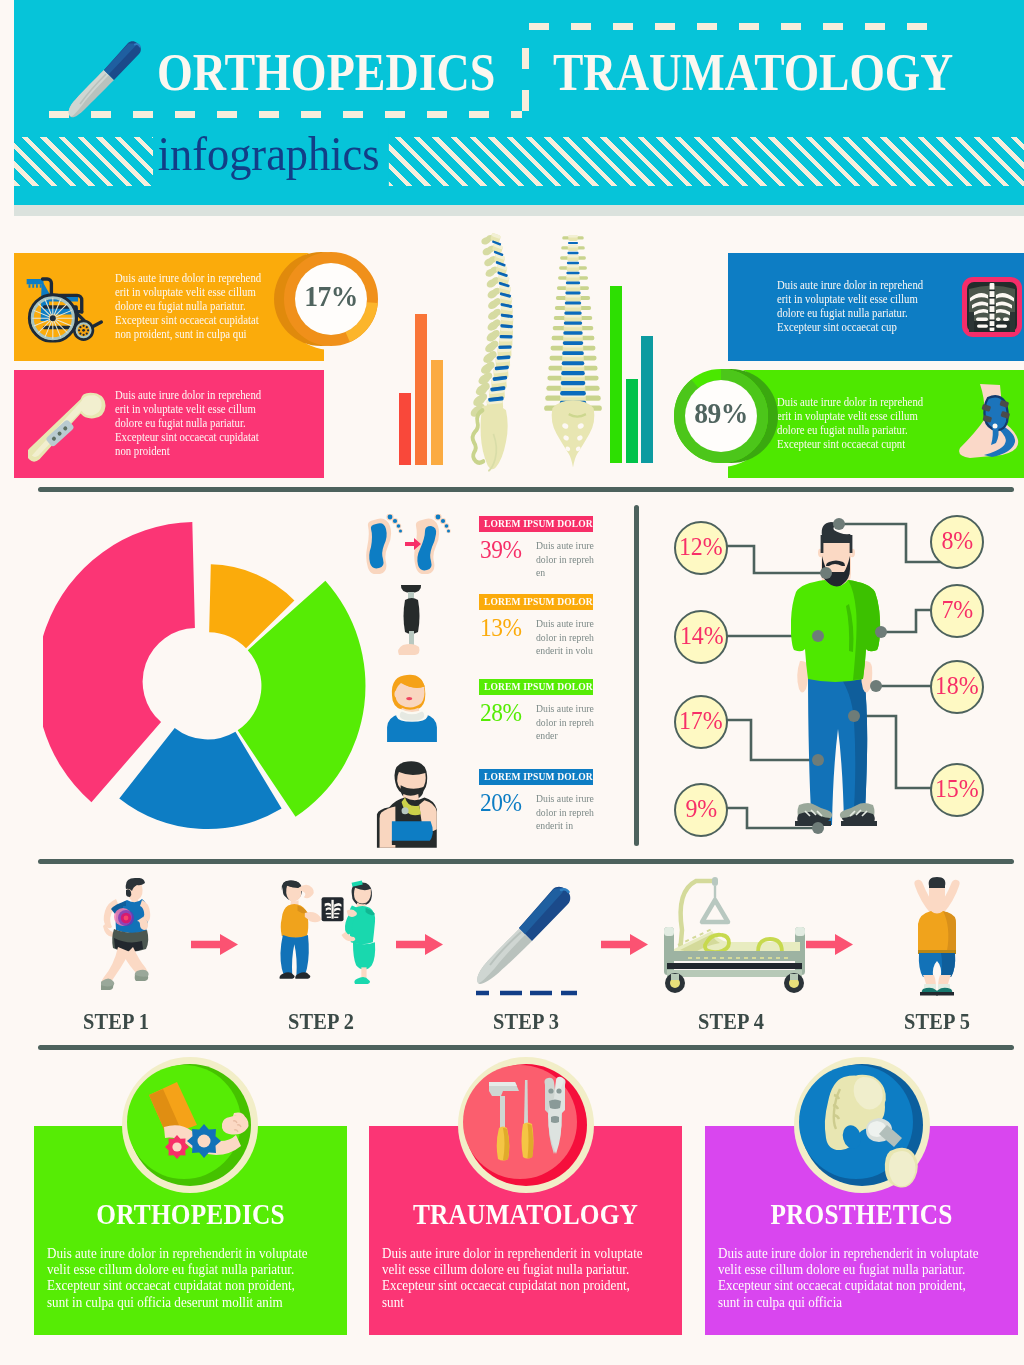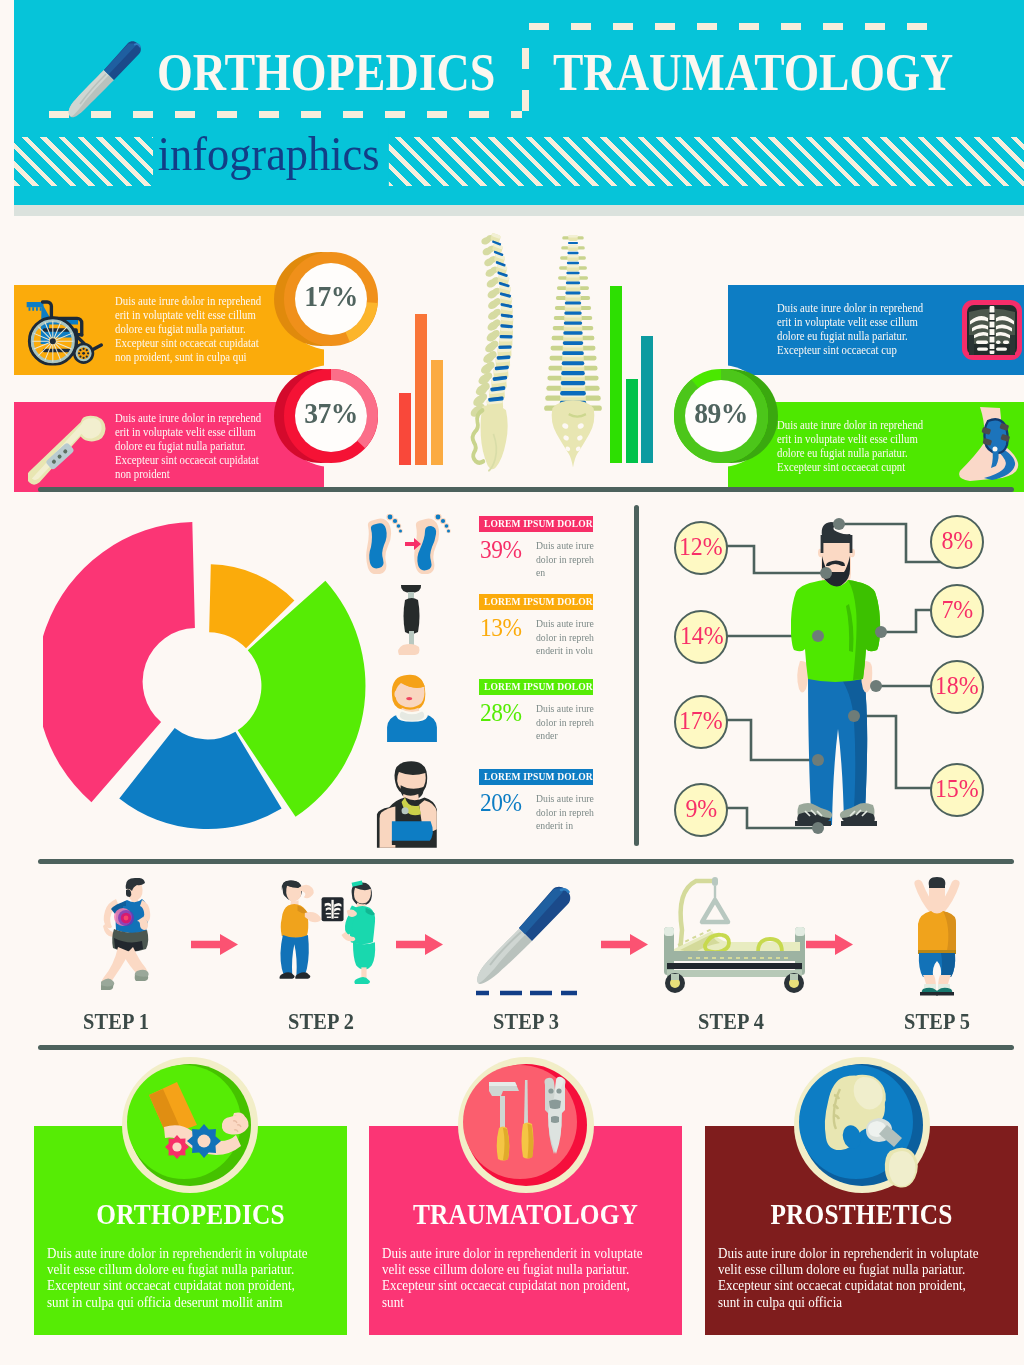--- a/index.html
+++ b/index.html
@@ -15,21 +15,21 @@
   #hdr-scalpel{left:20px;top:12px;}
   #hdr-title-left{left:143px;top:46px;font-size:53px;font-weight:700;color:#fbf7f0;line-height:1;
      transform:scaleX(.868);transform-origin:0 0;}
   #hdr-title-right{left:539px;top:46px;font-size:53px;font-weight:700;color:#fbf7f0;line-height:1;
      transform:scaleX(.858);transform-origin:0 0;}
   #hdr-sub{left:139px;top:126px;font-size:48px;font-weight:400;color:#123e87;line-height:1.05;background:#06c4d9;padding:3px 10px 8px 5px;
      transform:scaleX(.925);transform-origin:0 0;}
   #hdr-under{left:0;top:205px;width:1024px;height:11px;background:#dbe2dd;}
 
   
-  .statbar{height:90px;margin-top:32px;}
+  .statbar{height:108px;}
   .statbar .icon{top:50%;transform:translateY(-50%);}
   .bartext{font-size:12.1px;line-height:13.9px;color:#fdf8f4;top:50%;white-space:pre;transform:translateY(-50%) scaleX(.89);transform-origin:0 50%;}
   #sb1{left:0;top:253px;width:310px;background:#fbab0b;}
   #sb1 .icon{left:8px;}
   #sb1 .bartext{left:101px;}
   #sb2{left:0;top:370px;width:310px;background:#fb3575;}
   #sb2 .icon{left:14px;}
   #sb2 .bartext{left:101px;}
   #sb3{left:714px;top:253px;width:310px;background:#0d7dc4;}
   #sb3 .icon{right:14px;}
@@ -39,21 +39,21 @@
   #sb4 .bartext{left:49px;}
 
   #piechart{left:29px;top:521px;width:340px;height:340px;}
   .card{top:1126px;width:313px;height:209px;}
   .cardtitle{position:absolute;left:0;top:74px;width:313px;text-align:center;font-size:29px;font-weight:700;color:#fffdfb;
     line-height:29px;letter-spacing:.2px;transform:scaleX(.874);}
   .cardtext{position:absolute;left:13px;top:120px;width:290px;font-size:14px;line-height:16.2px;color:#fffdfb;white-space:pre;
     transform:scaleX(.935);transform-origin:0 0;}
   #cd1{left:20px;background:#56ec05;}
   #cd2{left:355px;background:#fb3575;}
-  #cd3{left:691px;background:#7f1d1d;}
+  #cd3{left:691px;background:#d946ef;}
   .cardbadge{top:1055px;}
   #bg1{left:106px;} #bg2{left:442px;} #bg3{left:778px;}
   .divider{left:24px;width:976px;height:5px;background:#4d625d;border-radius:2.5px;}
   #vdivider{left:620px;top:505px;width:5px;height:341px;background:#4d625d;border-radius:2.5px;}
   .steplabel{top:1009px;text-align:center;font-size:24px;font-weight:700;color:#3b4a47;line-height:1;
     letter-spacing:.2px;transform:scaleX(.85);}
   .arrow{top:934px;}
   #st1{left:87px;top:878px;}
   #st2{left:250px;top:873px;}
   #st3{left:458px;top:876px;}
@@ -1032,30 +1032,20 @@
   <div class="abs donut" id="d1">
     <div class="abs dhalo"></div>
     <div class="abs dshadow"></div>
     <svg class="abs" width="94" height="94" viewBox="0 0 94 94">
       <circle cx="47" cy="47" r="41.5" fill="none" stroke="#f0901a" stroke-width="11"></circle>
       <circle cx="47" cy="47" r="41.5" fill="none" stroke="#fcb52b" stroke-width="11" stroke-dasharray="44.3 216.4" transform="rotate(5 47 47)"></circle>
       <circle cx="47" cy="47" r="36" fill="#fffdfb"></circle>
     </svg>
     <div class="abs dlabel">17%</div>
   </div>
-  <div class="abs donut" id="d2">
-    <div class="abs dhalo"></div>
-    <div class="abs dshadow"></div>
-    <svg class="abs" width="94" height="94" viewBox="0 0 94 94">
-      <circle cx="47" cy="47" r="41.5" fill="none" stroke="#f51235" stroke-width="11"></circle>
-      <circle cx="47" cy="47" r="41.5" fill="none" stroke="#fb6e89" stroke-width="11" stroke-dasharray="96.5 164.3" transform="rotate(-90 47 47)"></circle>
-      <circle cx="47" cy="47" r="36" fill="#fffdfb"></circle>
-    </svg>
-    <div class="abs dlabel">37%</div>
-  </div>
   <div class="abs donut" id="d4">
     <div class="abs dhalo"></div>
     <div class="abs dshadow"></div>
     <svg class="abs" width="94" height="94" viewBox="0 0 94 94">
       <circle cx="47" cy="47" r="41.5" fill="none" stroke="#4ae800" stroke-width="11"></circle>
       <circle cx="47" cy="47" r="41.5" fill="none" stroke="#4cc61a" stroke-width="11" stroke-dasharray="232.1 28.7" transform="rotate(-90 47 47)"></circle>
       <circle cx="47" cy="47" r="36" fill="#fffdfb"></circle>
     </svg>
     <div class="abs dlabel">89%</div>
   </div>

